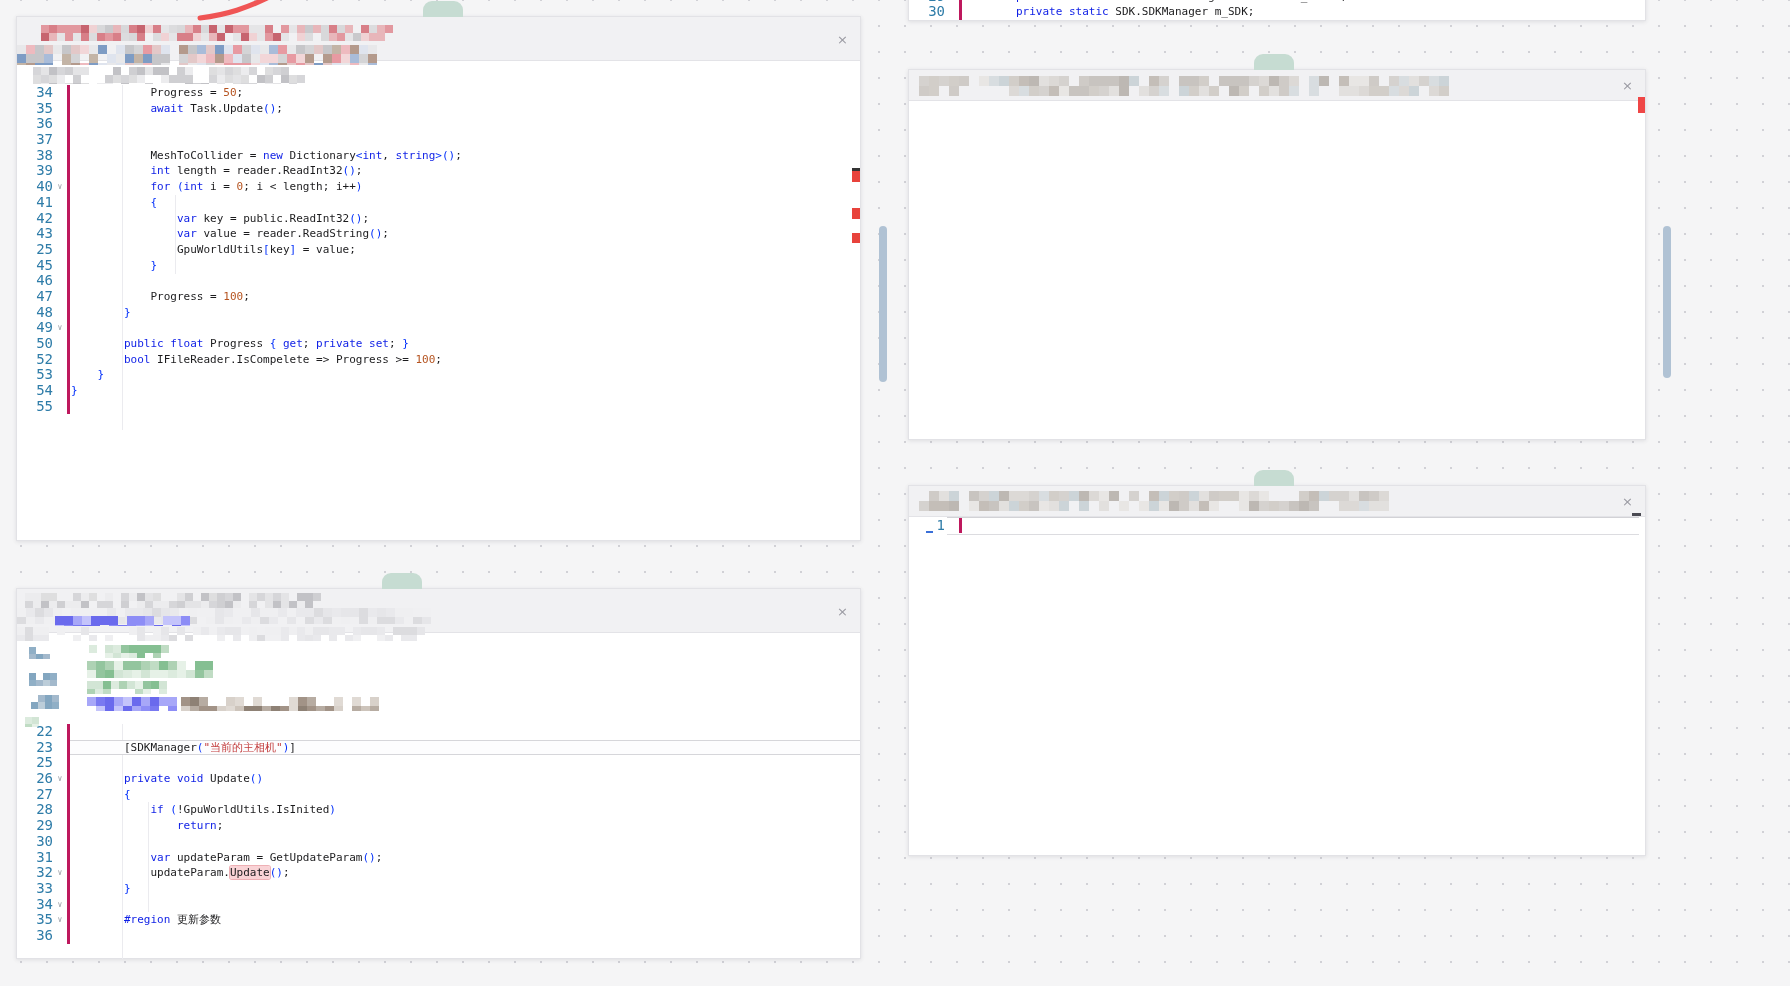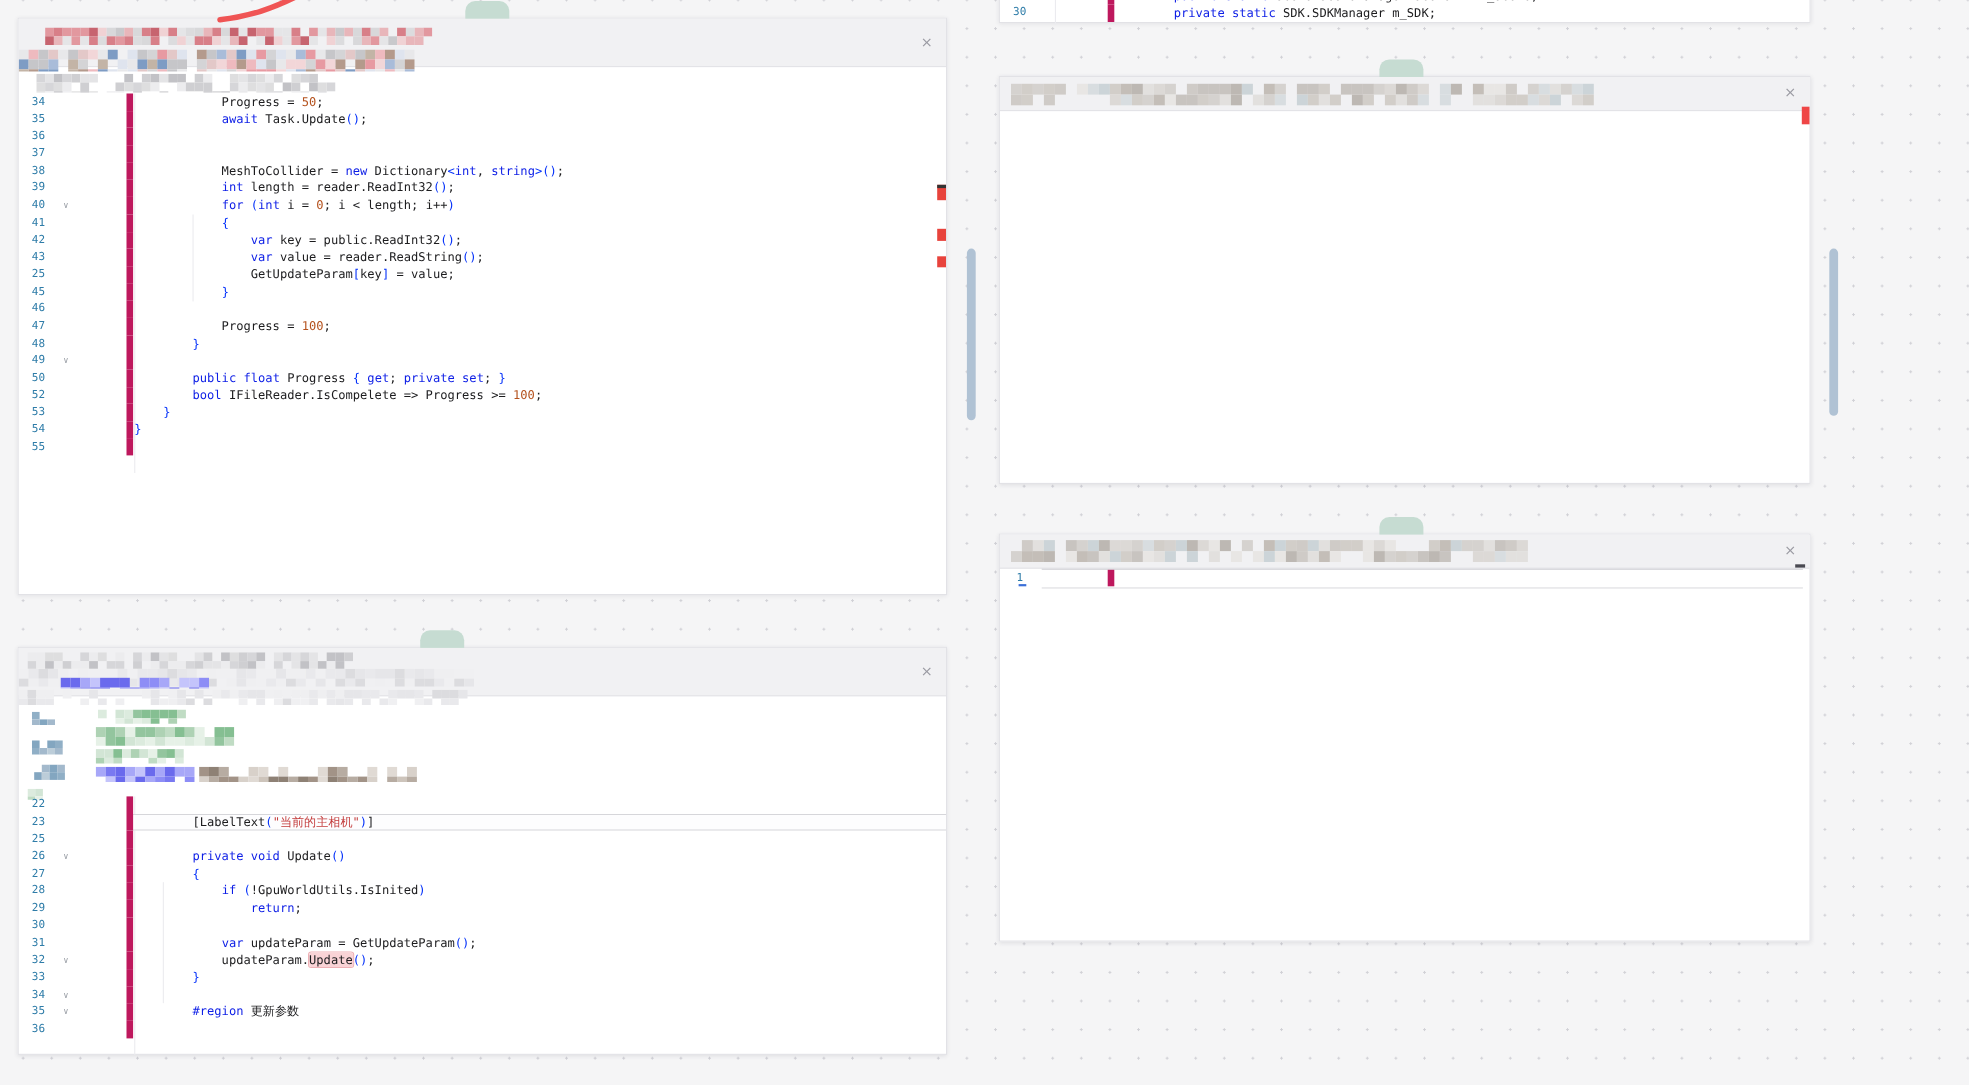--- a/index.html
+++ b/index.html
@@ -20,23 +20,23 @@
   .card-header{position:absolute;left:0;right:0;top:0;background:var(--header);
     border-bottom:1px solid #e3e3e7;box-sizing:border-box;}
   .close-btn{position:absolute;right:12px;top:50%;transform:translateY(-50%);
     color:#9a9aa2;font-size:13px;line-height:1;cursor:pointer;font-family:"DejaVu Sans",sans-serif;}
   .tab{position:absolute;width:40px;height:18px;top:-16px;background:var(--mint);
     border-radius:9px 9px 0 0;}
   .mosaic{position:absolute;display:flex;flex-wrap:wrap;overflow:hidden;align-content:flex-start;}
   .mosaic i{width:var(--cell,8px);height:var(--cell,8px);display:block;}
   .codeblock{position:absolute;left:0;right:0;font-family:"DejaVu Sans Mono","DejaVu Sans",monospace;}
   .row{display:flex;height:15.7px;line-height:15.7px;position:relative;}
-  .ln{width:36px;flex:none;text-align:center;color:var(--ln);font-size:10px;}
+  .ln{width:36px;flex:none;text-align:right;color:var(--ln);font-size:14px;}
   .fold{width:14px;flex:none;text-align:center;color:#9a9fa6;font-size:8px;line-height:16px;}
-  .code{flex:1;white-space:pre;font-size:11px;color:var(--tok-t);border-left:6px solid #be185d;padding-left:1px;margin-left:48px;}
+  .code{flex:1;white-space:pre;font-size:11px;color:var(--tok-t);border-left:3px solid #be185d;padding-left:1px;}
   .row.active .code{background:#fdfdfe;box-shadow:inset 0 1px 0 var(--active-border), inset 0 -1px 0 var(--active-border);}
   .tok-k{color:var(--tok-k);} .tok-n{color:var(--tok-n);} .tok-s{color:var(--tok-s);} .tok-p{color:var(--tok-p);}
   .tok-hl{background:#f9d3d6;box-shadow:0 0 0 1px #eeb0b5;border-radius:2px;}
   .guide{position:absolute;width:1px;background:#ebebef;}
   .ruler-marker{position:absolute;width:8px;background:var(--marker);}
   .pill{position:absolute;width:8px;border-radius:4px;background:var(--pill);}
   .stroke-svg{position:absolute;pointer-events:none;z-index:30;}
   .hl-line{position:absolute;border-top:1px solid #d2d2d6;border-bottom:1px solid #dcdce0;}
   .caret{position:absolute;height:2px;background:#3a6fd8;}
   .dash-marker{position:absolute;height:3px;background:#4a4a52;}
@@ -415,21 +415,21 @@
         <span class="code"><span class="tok-t">                </span><span class="tok-k">var</span><span class="tok-t"> key = public.ReadInt32</span><span class="tok-p">()</span><span class="tok-t">;</span></span>
       </div>
       <div class="row">
         <span class="ln">43</span>
         <span class="fold"></span>
         <span class="code"><span class="tok-t">                </span><span class="tok-k">var</span><span class="tok-t"> value = reader.ReadString</span><span class="tok-p">()</span><span class="tok-t">;</span></span>
       </div>
       <div class="row">
         <span class="ln">25</span>
         <span class="fold"></span>
-        <span class="code"><span class="tok-t">                GetUpdateParam</span><span class="tok-p">[</span><span class="tok-t">key</span><span class="tok-p">]</span><span class="tok-t"> = value;</span></span>
+        <span class="code"><span class="tok-t">                GpuWorldUtils</span><span class="tok-p">[</span><span class="tok-t">key</span><span class="tok-p">]</span><span class="tok-t"> = value;</span></span>
       </div>
       <div class="row">
         <span class="ln">45</span>
         <span class="fold"></span>
         <span class="code"><span class="tok-t">            </span><span class="tok-p">}</span></span>
       </div>
       <div class="row">
         <span class="ln">46</span>
         <span class="fold"></span>
         <span class="code"></span>
@@ -977,21 +977,21 @@
   <div class="guide" style="left:131px;top:213px;height:110px;"></div>
   <div class="codeblock" style="top:135px;">
       <div class="row">
         <span class="ln">22</span>
         <span class="fold"></span>
         <span class="code"></span>
       </div>
       <div class="row active">
         <span class="ln">23</span>
         <span class="fold"></span>
-        <span class="code"><span class="tok-t">        [LabelText</span><span class="tok-p">(</span><span class="tok-s">"当前的主相机"</span><span class="tok-p">)</span><span class="tok-t">]</span></span>
+        <span class="code"><span class="tok-t">        [SDKManager</span><span class="tok-p">(</span><span class="tok-s">"当前的主相机"</span><span class="tok-p">)</span><span class="tok-t">]</span></span>
       </div>
       <div class="row">
         <span class="ln">25</span>
         <span class="fold"></span>
         <span class="code"></span>
       </div>
       <div class="row">
         <span class="ln">26</span>
         <span class="fold">∨</span>
         <span class="code"><span class="tok-t">        </span><span class="tok-k">private</span><span class="tok-t"> </span><span class="tok-k">void</span><span class="tok-t"> Update</span><span class="tok-p">()</span></span>

